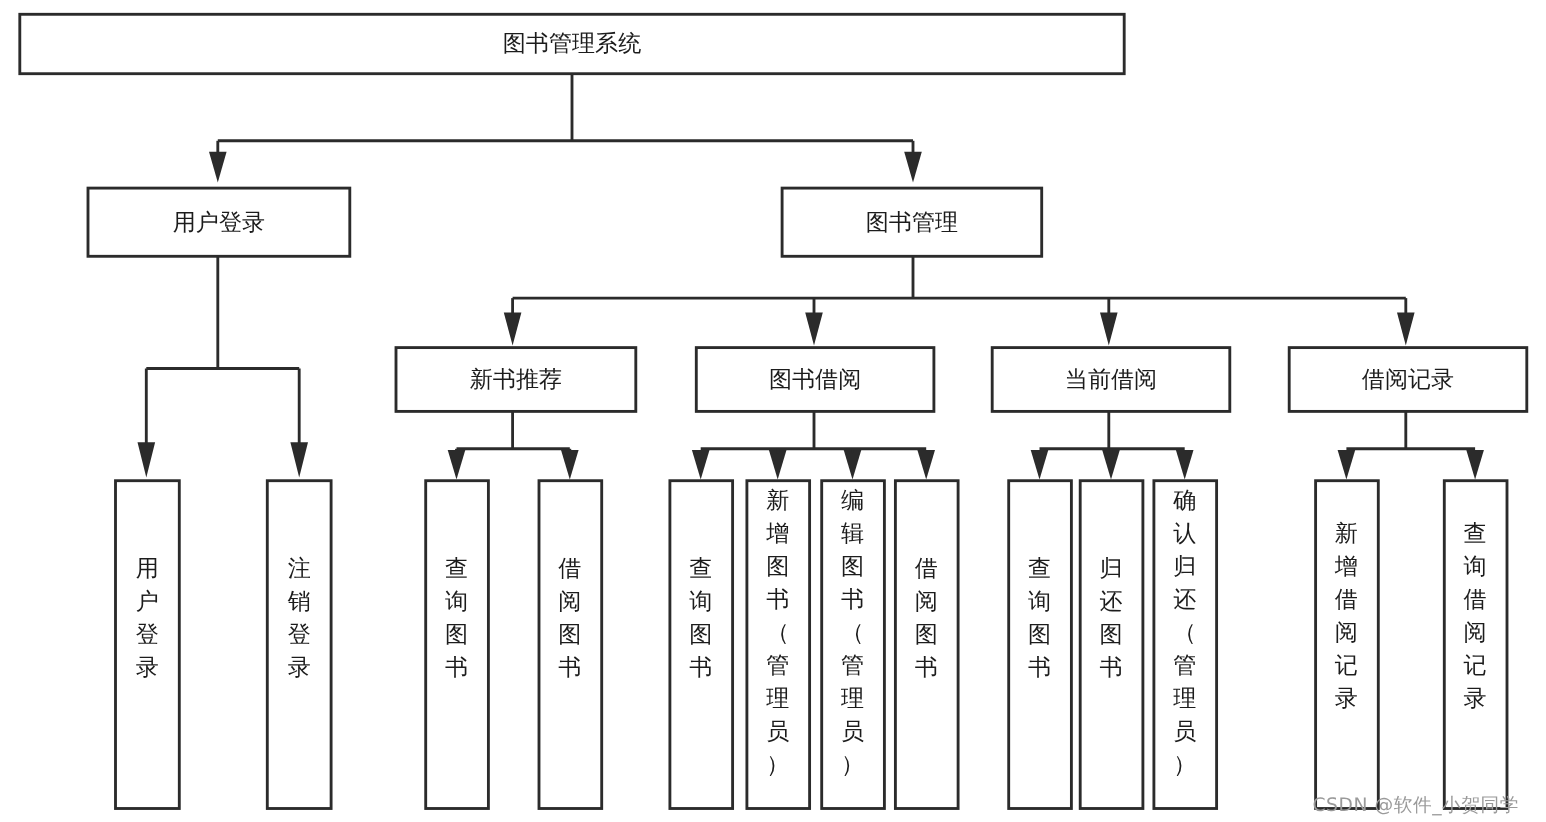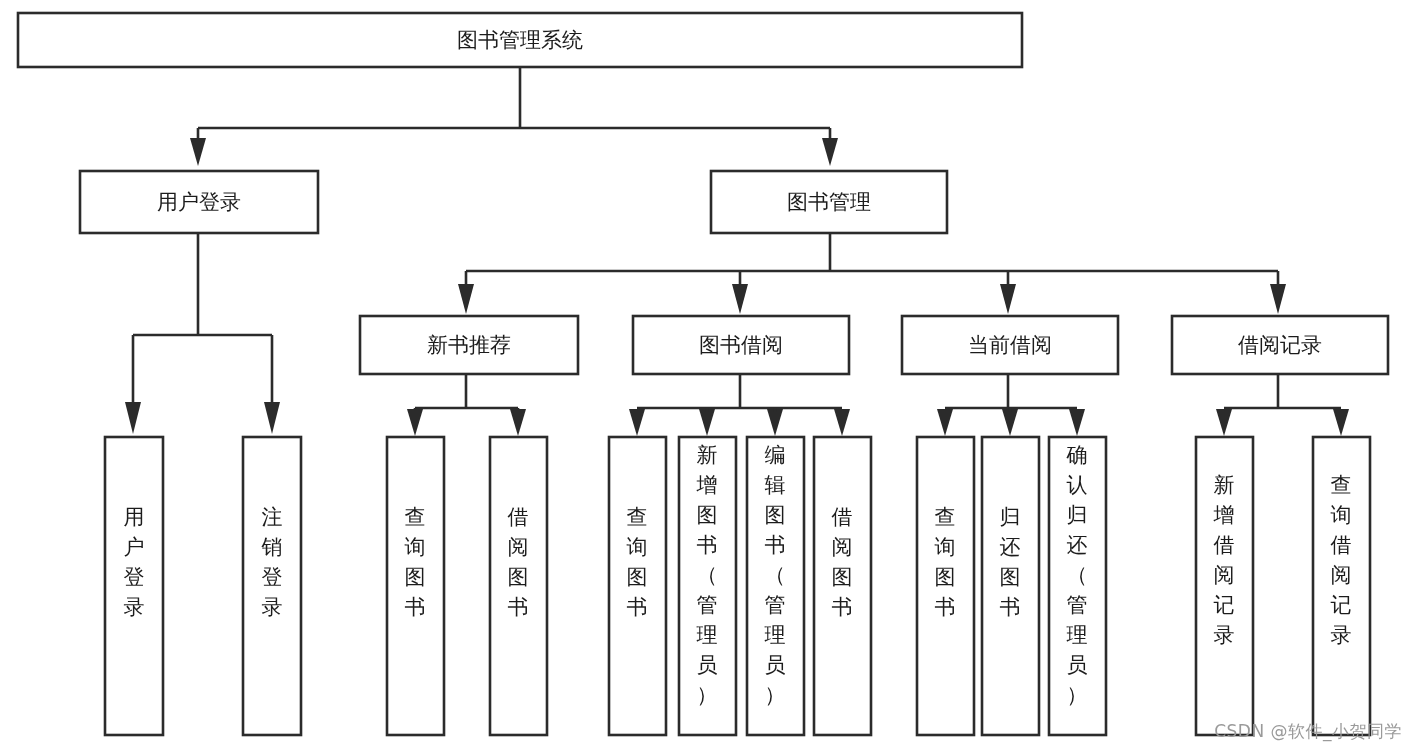--- a/index.html
+++ b/index.html
@@ -47,21 +47,21 @@
     stroke-width: 2.6;
     fill: none;
     stroke-linecap: butt;
   }
   .arrow-head {
     fill: #2b2b2b;
     stroke: none;
   }
   .watermark {
     position: absolute;
-    right: 3px;
+    right: 24px;
     bottom: 4px;
     font-family: "DejaVu Sans", "Liberation Sans", sans-serif;
     font-size: 17px;
     color: #9a9a9a;
     letter-spacing: 0.5px;
     white-space: nowrap;
     pointer-events: none;
   }
 </style>
 </head>

